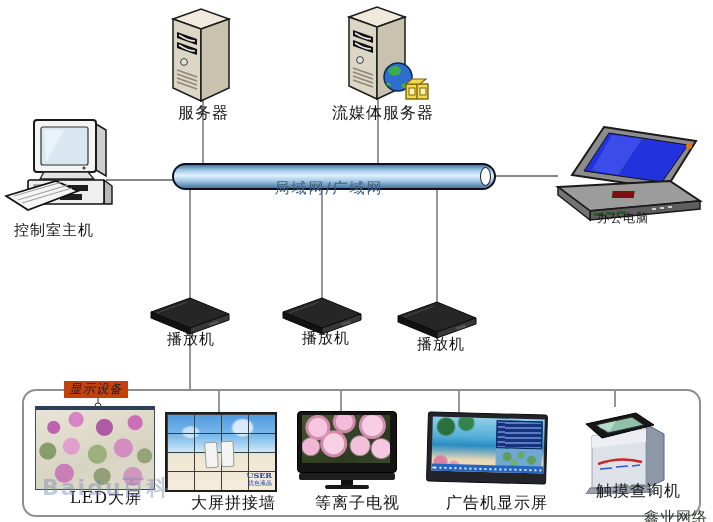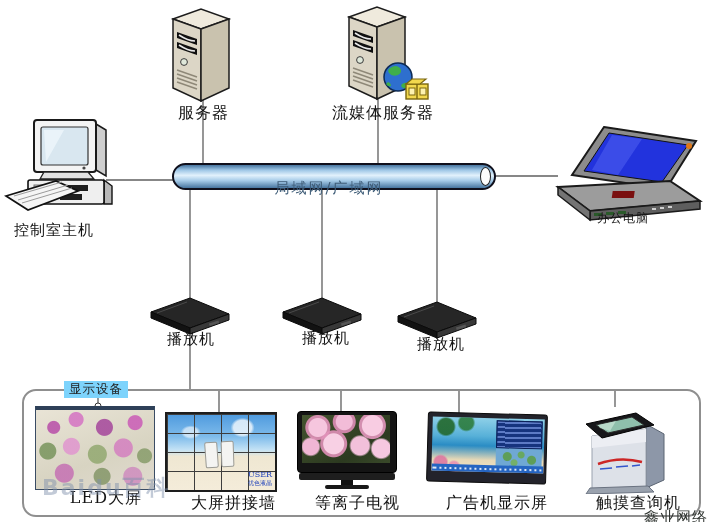--- a/index.html
+++ b/index.html
@@ -25,21 +25,21 @@
   }
   .pipe-label{font-size:15px;color:#3f5d78;letter-spacing:2px;margin-right:10px;margin-top:23px;}
 
   
   .group-box{
     position:absolute;left:22px;top:389px;width:679px;height:128px;box-sizing:border-box;
     border:2px solid #8f8f8f;border-radius:14px;background:transparent;
   }
   .group-title{
     position:absolute;left:64px;top:381px;width:64px;text-align:center;
-    font-size:12.5px;color:#222;background:#7dd3fc;letter-spacing:1px;
+    font-size:12.5px;color:#222;background:#c2410c;letter-spacing:1px;font-style:italic;
   }
 
   
   .led{
     position:absolute;left:35px;top:406px;width:120px;height:84px;box-sizing:border-box;
     border:1px solid #3a4c64;border-top:4px solid #2e4058;
     background:
       radial-gradient(circle at 15% 22%, rgba(188,92,172,.95) 0 6px, transparent 7px),
       radial-gradient(circle at 34% 12%, rgba(214,126,196,.95) 0 7px, transparent 8px),
       radial-gradient(circle at 58% 22%, rgba(168,78,158,.9) 0 8px, transparent 9px),
@@ -64,21 +64,21 @@
       linear-gradient(to bottom,#3d3d3d 1px,transparent 1px),
       radial-gradient(ellipse at 70% 18%, rgba(255,255,255,.75) 0 9px, transparent 12px),
       radial-gradient(ellipse at 22% 24%, rgba(255,255,255,.6) 0 7px, transparent 10px),
       linear-gradient(to bottom,#4e9ade 0%,#7fbceb 30%,#c3e2f5 47%,#efe7d2 56%,#f4ecda 100%);
     background-size:25% 25%,25% 25%,auto,auto,auto;
   }
   .chair{position:absolute;width:11px;height:24px;background:#f4f4f2;border:1px solid #9a9a94;border-radius:2px;}
   .chair-a{left:38px;top:28px;transform:rotate(-4deg);}
   .chair-b{left:54px;top:27px;transform:rotate(-2deg);}
   .wall-badge{position:absolute;right:3px;bottom:4px;text-align:right;color:#2244bb;line-height:1.05;}
-  .wall-badge .b1{font-size:8px;font-weight:normal;display:block;}
+  .wall-badge .b1{font-size:8px;font-weight:bold;display:block;}
   .wall-badge .b2{font-size:6px;display:block;}
 
   
   .plasma{position:absolute;left:297px;top:411px;width:100px;height:80px;}
   .plasma-frame{
     position:absolute;left:0;top:0;width:100px;height:62px;box-sizing:border-box;
     background:#141414;border-radius:4px;border:1px solid #000;
   }
   .plasma-screen{
     position:absolute;left:5px;top:4px;width:88px;height:48px;
@@ -324,18 +324,18 @@
         <line x1="34" y1="65" x2="46" y2="64"></line>
         <line x1="50" y1="64" x2="58" y2="63"></line>
     </g>
     <polygon points="8,86 66,84 72,90 4,92" fill="#9aa2ae" stroke="#6a7280" stroke-width="1"></polygon>
   </svg>
 
   <div class="dev-label" style="left:50px;top:488px;width:92px;">LED大屏</div>
   <div class="dev-label" style="left:168px;top:493px;width:108px;">大屏拼接墙</div>
   <div class="dev-label" style="left:302px;top:493px;width:98px;">等离子电视</div>
   <div class="dev-label" style="left:430px;top:493px;width:118px;">广告机显示屏</div>
-  <div class="dev-label" style="left:583px;top:493px;width:98px;">触摸查询机</div>
+  <div class="dev-label" style="left:583px;top:481px;width:98px;">触摸查询机</div>
 
   <div class="wm-left">Baidu百科</div>
   <div class="wm-right">鑫业网络</div>
 
 </div>
 
 </body></html>

